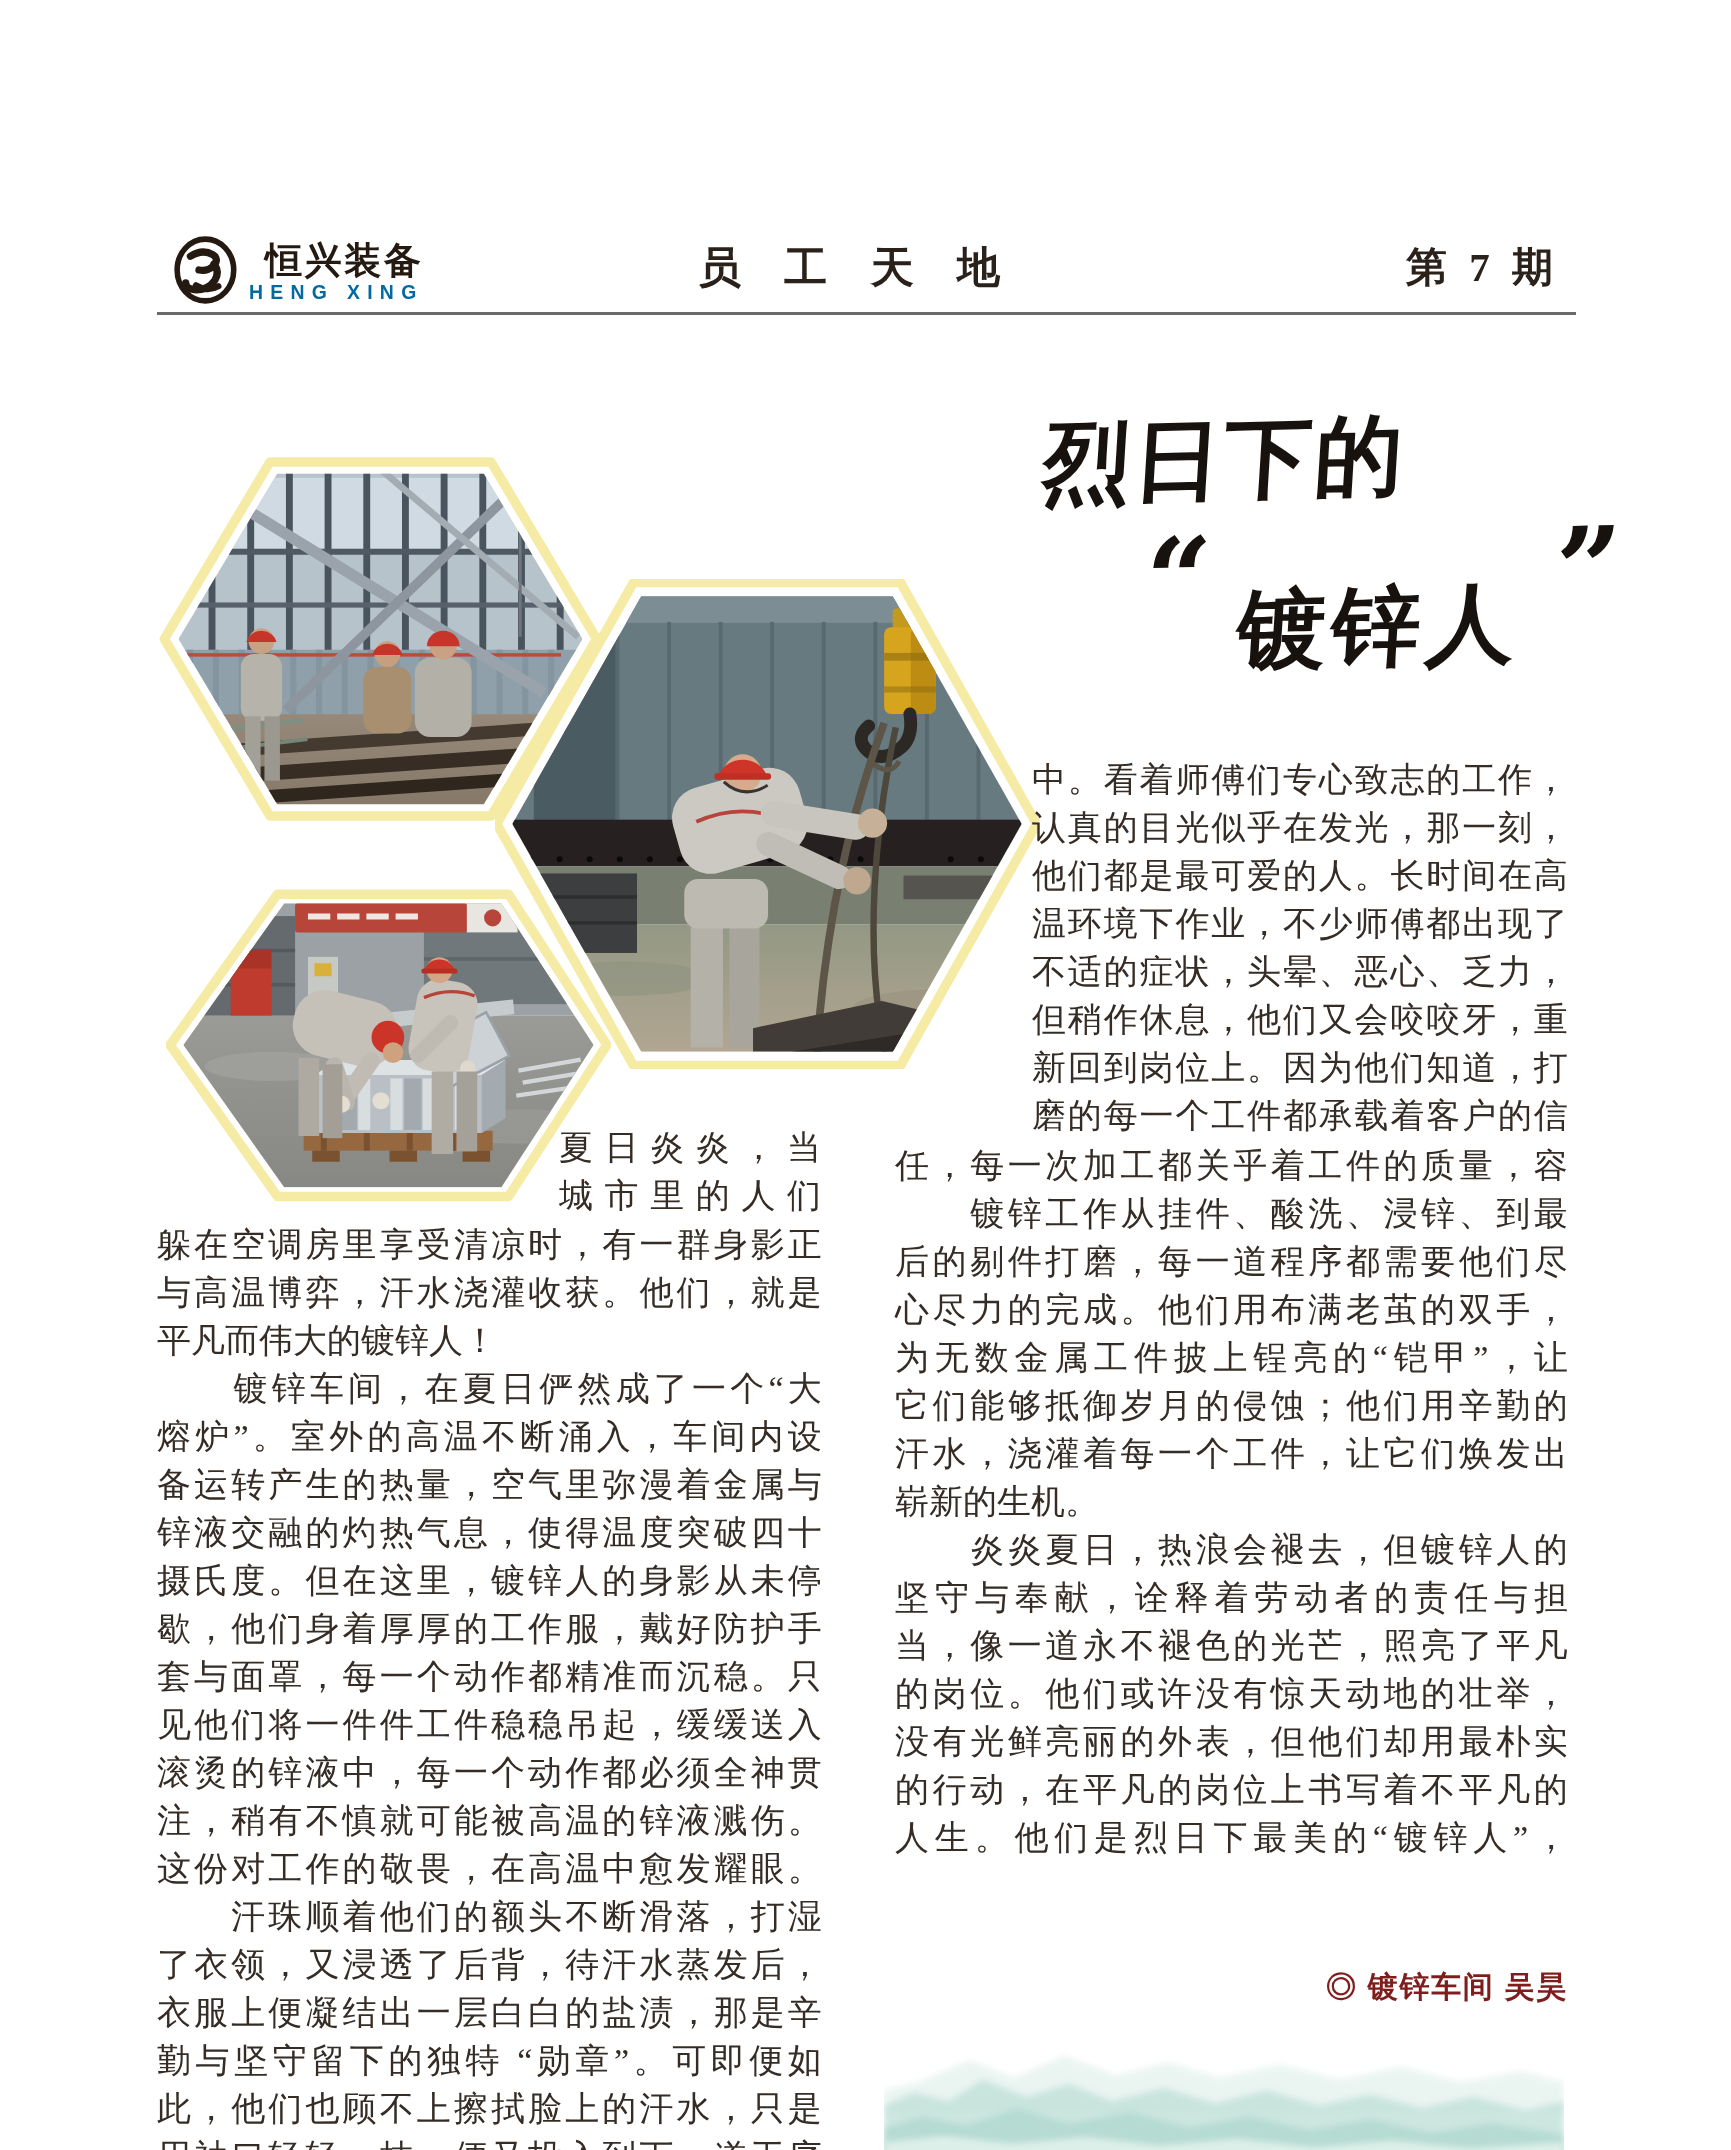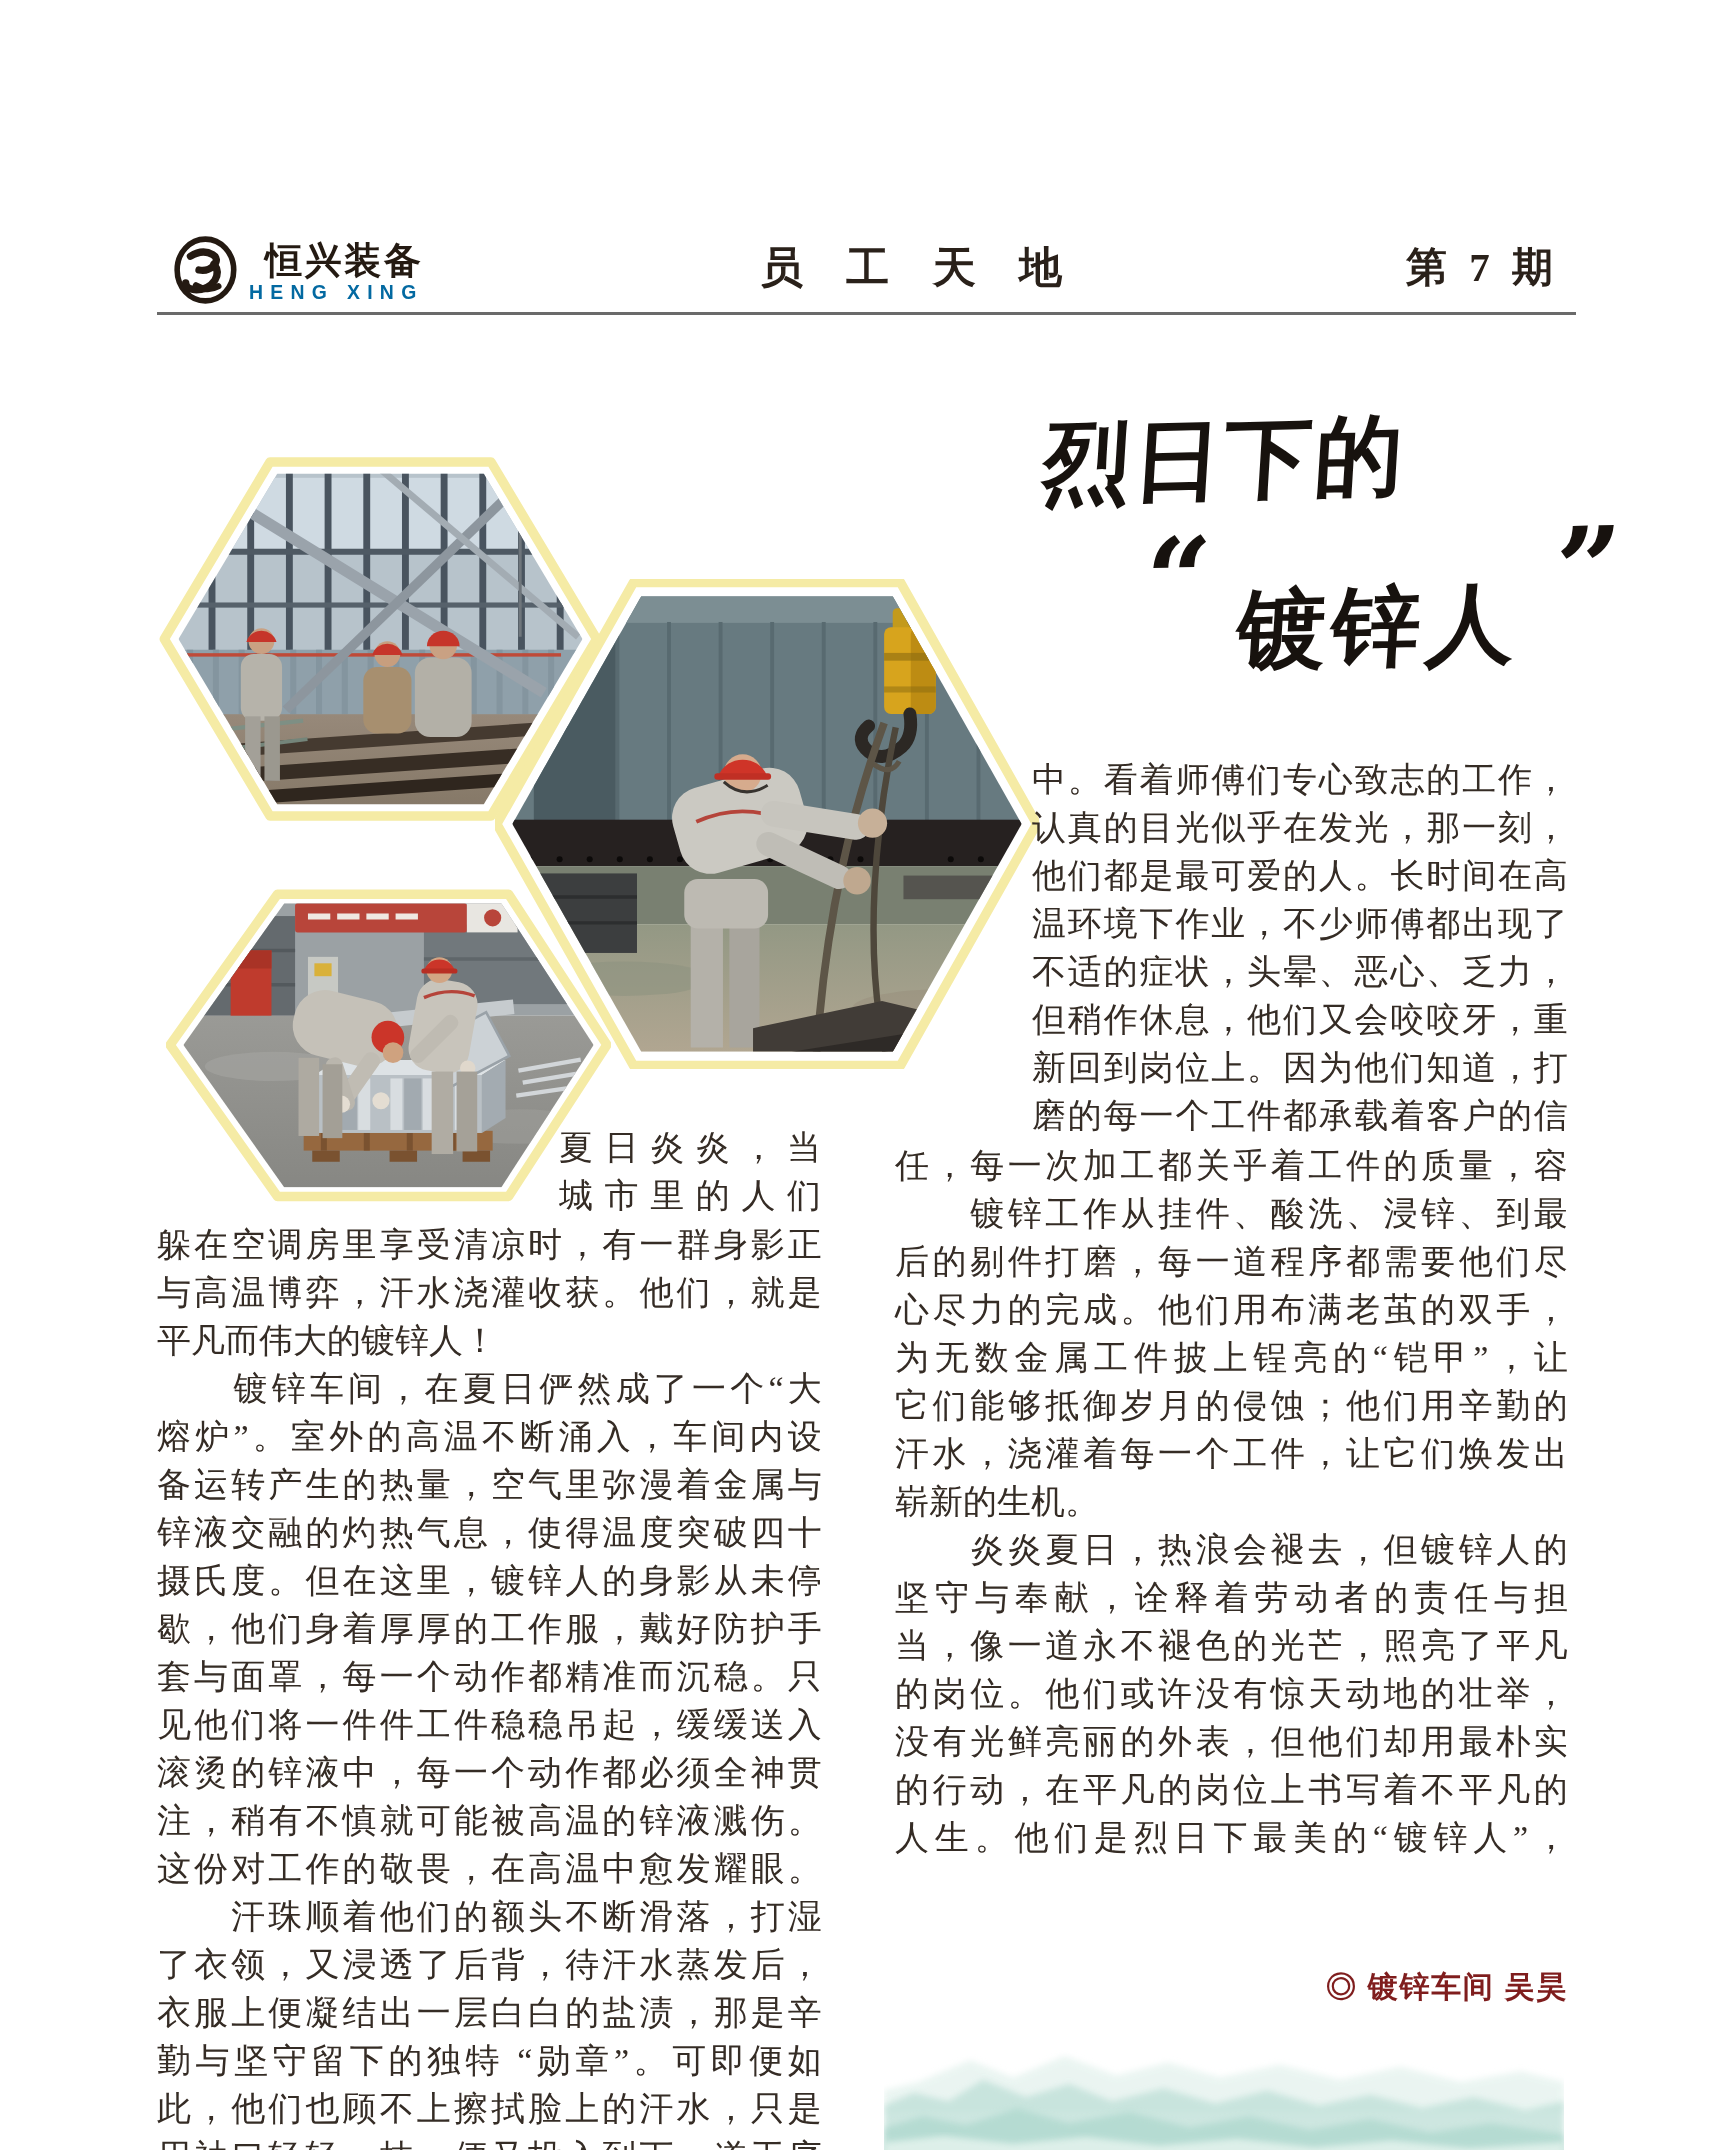--- a/index.html
+++ b/index.html
@@ -7,21 +7,21 @@
     width:1731px;height:2463px;position:relative;background:#ffffff;
     font-family:"Liberation Serif", serif;color:#332a24;overflow:hidden;
   }
   .abs{position:absolute;}
 
   
   #logo-icon{left:171px;top:234px;width:71px;height:72px;}
   #logo-text{left:249px;top:242px;}
   #logo-cn{font-family:"Liberation Sans",sans-serif;font-weight:900;font-size:37px;color:#241a12;letter-spacing:2.6px;line-height:1;text-align:right;}
   #logo-en{font-family:"Liberation Sans",sans-serif;font-weight:700;font-size:19.4px;color:#0369a1;letter-spacing:7.3px;line-height:1;margin-top:4.3px;}
-  #masthead-center{left:760px;top:246px;font-size:43px;font-weight:700;color:#2a211a;letter-spacing:16.3px;line-height:1;}
+  #masthead-center{left:698px;top:246px;font-size:43px;font-weight:700;color:#2a211a;letter-spacing:16.3px;line-height:1;}
   #masthead-issue{left:1406px;top:247px;font-size:41px;font-weight:700;color:#2a211a;letter-spacing:6px;line-height:1;}
   #header-rule{left:157px;top:312px;width:1419px;height:3px;background:#6a6a6a;}
 
   
   .calligraphy{font-family:"DejaVu Serif",serif;color:#17120e;transform:skewX(-5deg) rotate(-1.5deg);}
   #article-title-1{left:1043px;top:411px;font-size:88px;letter-spacing:2.6px;line-height:1.1;font-weight:600;}
   #article-title-2{left:1144px;top:536px;font-size:88px;line-height:1;font-weight:600;white-space:nowrap;}
   #article-title-2 .q{font-size:114px;position:relative;top:-19.4px;color:#17120e;font-weight:700;}
   #article-title-2 .w{position:relative;top:24px;letter-spacing:6px;}
 

